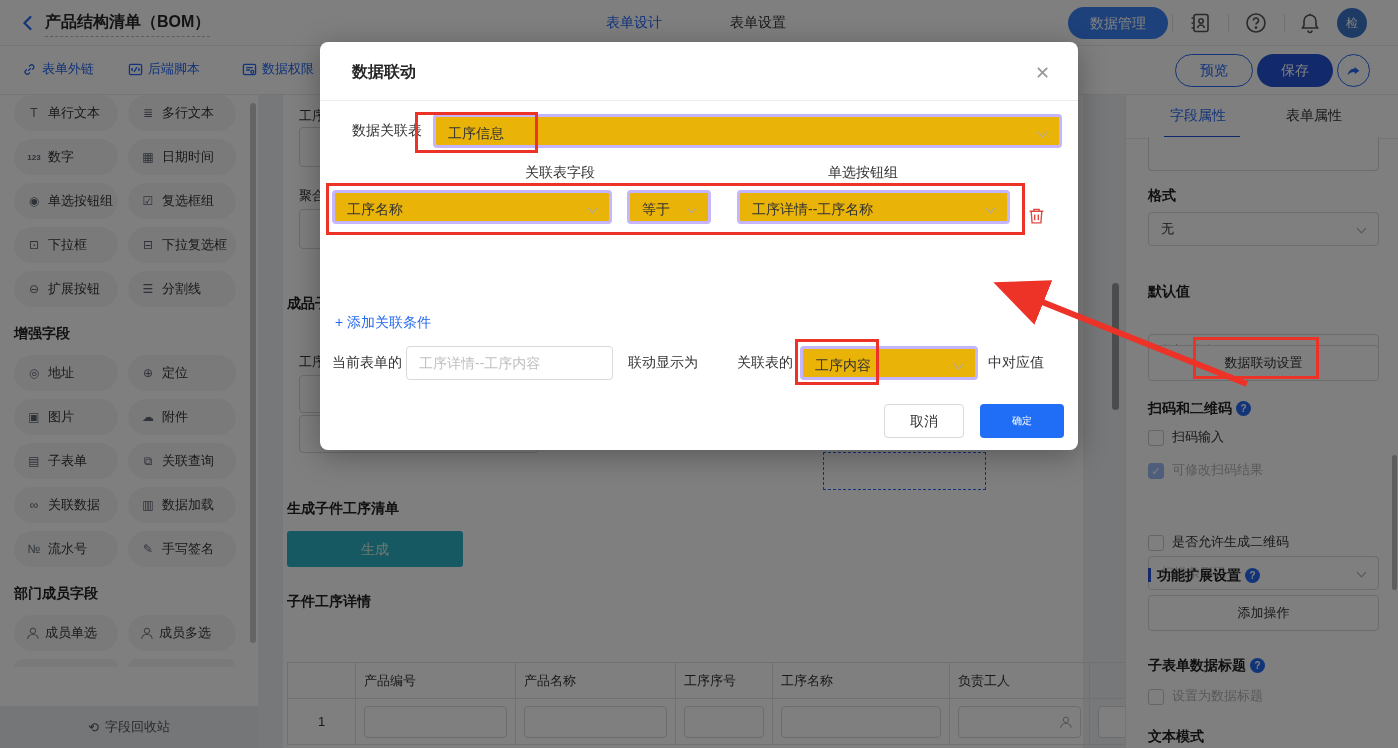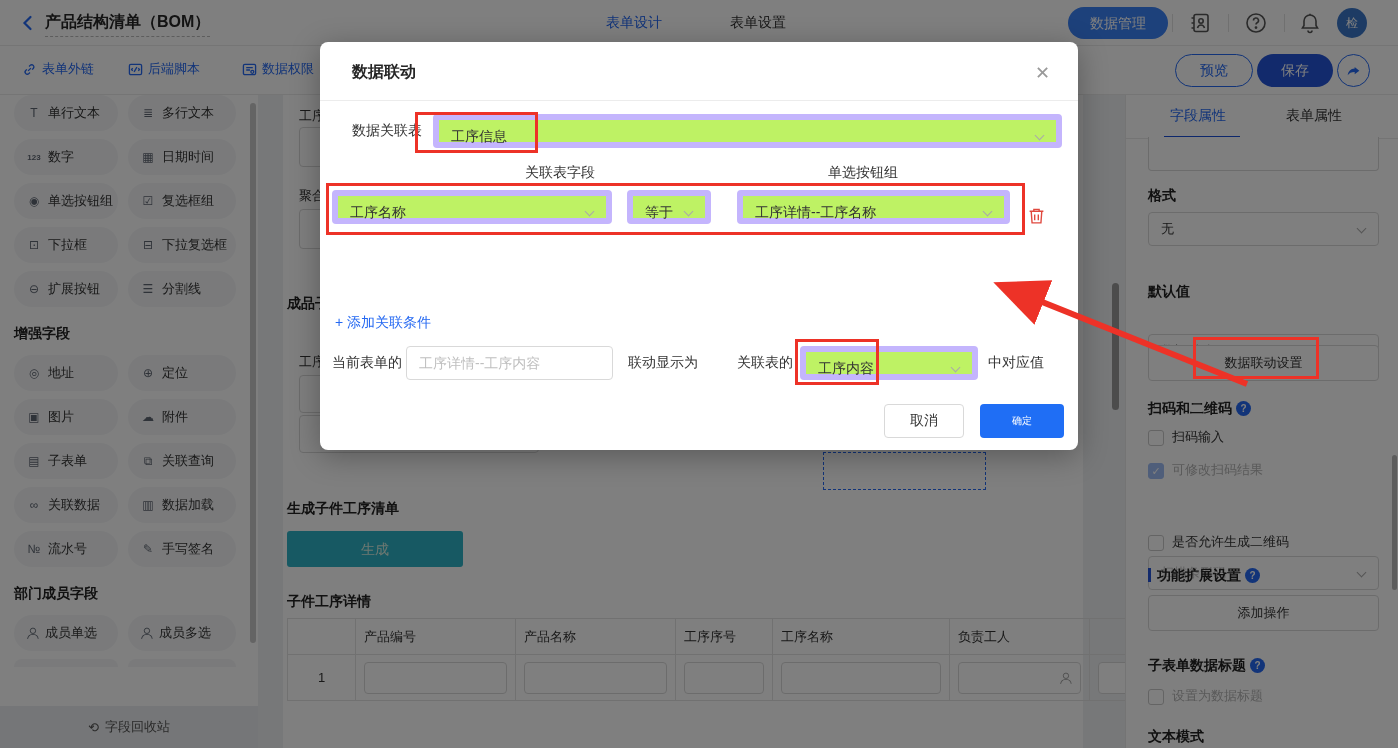--- a/index.html
+++ b/index.html
@@ -39,21 +39,21 @@
 
   
   #canvas { position:absolute; left:258px; top:95px; width:867px; height:653px; background:#eef0f3; z-index:0; }
   #formcard { position:absolute; left:25px; top:0; width:800px; height:653px; background:#fff; }
   .fld-label { font-size:13px; color:#333; white-space:nowrap; }
   .fld-input { border:1px solid #d9d9d9; border-radius:4px; background:#fff; }
   .sec-label { font-size:14px; font-weight:bold; color:#222; white-space:nowrap; }
   .gen-btn { position:absolute; left:4px; top:436px; width:176px; height:36px; background:#2fb3c6; color:#d8efe2; text-align:center; line-height:36px; border-radius:3px; font-size:14px; cursor:pointer; }
   .dashed-sel { position:absolute; border:1px dashed #2468f2; }
 
-  table.subform { border-collapse:collapse; table-layout:fixed; }
+  table.subform { border-collapse:collapse; table-layout:fixed;margin-top:44px; }
   table.subform th, table.subform td { border:1px solid #e3e3e3; font-weight:normal; text-align:left; padding:0 8px; font-size:13px; color:#333; white-space:nowrap; overflow:hidden; }
   table.subform th { height:36px; }
   table.subform td { height:46px; }
   .cell-input { position:relative; width:100%; height:32px; border:1px solid #d9d9d9; border-radius:4px; background:#fff; }
   .canvas-scroll { position:absolute; left:854px; top:188px; width:7px; height:127px; background:#999; border-radius:4px; }
 
   
   #rightpanel { position:absolute; left:1125px; top:95px; width:273px; height:653px; background:#fff; border-left:1px solid #e8e8e8; z-index:1; overflow:hidden; }
   .rp-tabs { position:absolute; left:0; top:0; width:100%; height:44px; border-bottom:1px solid #e8e8e8; }
   .rp-tab { position:absolute; top:12px; font-size:14px; cursor:pointer; }
@@ -70,25 +70,25 @@
   .blue-bar { display:inline-block; width:3px; height:14px; background:#2454d8; margin-right:6px; vertical-align:-2px; }
   .rp-scroll { position:absolute; right:1px; top:360px; width:5px; height:135px; background:#bbb; border-radius:3px; }
 
   
   #overlay { position:absolute; inset:0; background:rgba(0,0,0,0.5); z-index:5; }
   #modal { position:absolute; left:320px; top:42px; width:758px; height:408px; background:#fff; border-radius:8px; box-shadow:0 6px 30px rgba(0,0,0,.3); z-index:10; }
   .m-title { position:absolute; left:32px; top:20px; font-size:16px; font-weight:bold; color:#262626; }
   .m-close { position:absolute; right:28px; top:20px; font-size:18px; color:#999; cursor:pointer; }
   .m-divider { position:absolute; left:0; top:58px; width:758px; height:1px; background:#ececec; }
   .m-label { position:absolute; font-size:14px; color:#333; white-space:nowrap; }
-  .m-select { position:absolute; height:34px; border:6px solid #c4b5fd; border-radius:4px; line-height:32px; padding:0 26px 0 12px; font-size:14px; color:#333; background:#bef264; cursor:pointer; }
+  .m-select { position:absolute; height:34px; border:3px solid #c4b5fd; border-radius:4px; line-height:32px; padding:0 26px 0 12px; font-size:14px; color:#333; background:#eab308; cursor:pointer; }
   .m-input-gray { position:absolute; height:34px; border:1px solid #d9d9d9; border-radius:4px; line-height:32px; padding:0 12px; font-size:14px; color:#bfbfbf; background:#fff; }
   .m-colhead { position:absolute; font-size:14px; color:#333; }
   .m-link { position:absolute; color:#2468f2; font-size:14px; cursor:pointer; }
-  .m-btn-cancel { position:absolute; left:564px; top:362px; width:80px; height:34px; border:1px solid #d9d9d9; border-radius:4px; background:#fff; text-align:center; line-height:32px; font-size:14px; color:#333; cursor:pointer;font-family:Liberation Mono, monospace; }
+  .m-btn-cancel { position:absolute; left:564px; top:362px; width:80px; height:34px; border:1px solid #d9d9d9; border-radius:4px; background:#fff; text-align:center; line-height:32px; font-size:14px; color:#333; cursor:pointer; }
   .m-btn-ok { position:absolute; left:660px; top:362px; width:84px; height:34px; border-radius:4px; background:#1f6ef5; text-align:center; line-height:34px; font-size:10px; color:#fff; cursor:pointer; }
   .trash { position:absolute; left:708px; top:165px; width:17px; height:18px; color:#e0483e; cursor:pointer; }
 
   
   .anno-box { position:absolute; border:3px solid #ed3227; z-index:20; pointer-events:none; }
   #anno-arrow { position:absolute; inset:0; z-index:20; pointer-events:none; }
   .picon { position:relative; width:13px; height:13px; display:inline-block; flex:none; color:#5f6672; }
   .picon::before { content:""; position:absolute; top:0; left:50%; transform:translateX(-50%); width:5px; height:5px; border:1.4px solid currentColor; border-radius:50%; }
   .picon::after { content:""; position:absolute; bottom:0; left:50%; transform:translateX(-50%); width:11px; height:5px; border:1.4px solid currentColor; border-bottom:none; border-radius:6px 6px 0 0; }
   .picon.sm { transform:scale(.9); }

